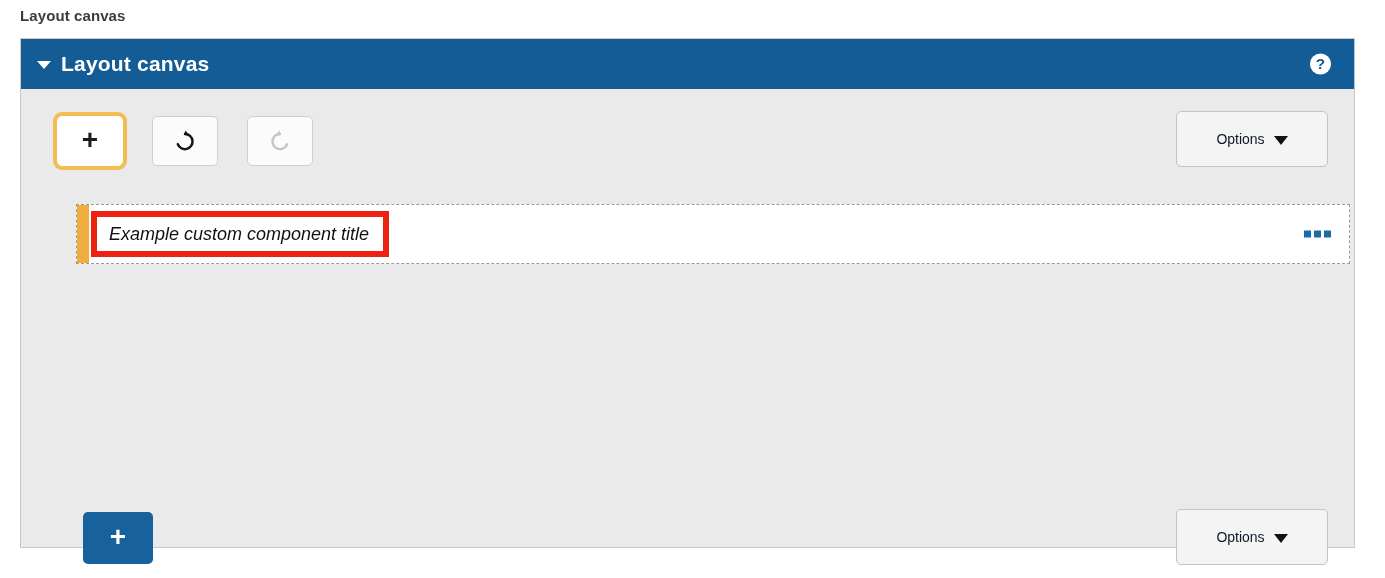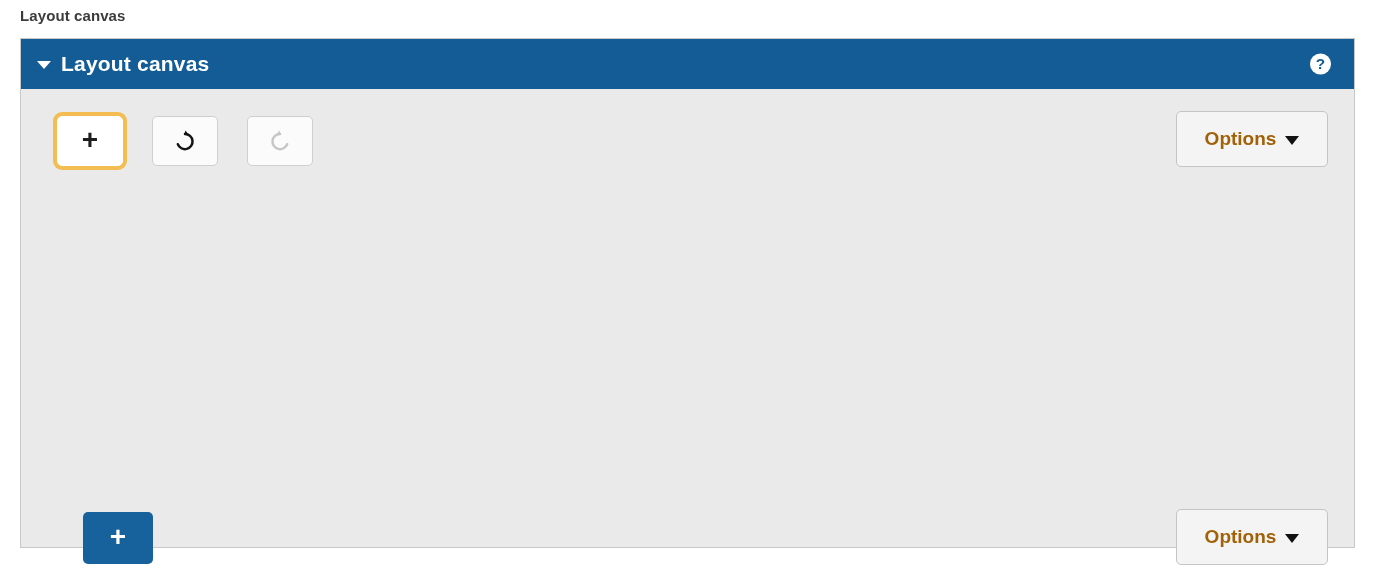--- a/index.html
+++ b/index.html
@@ -131,23 +131,23 @@
     border: 1px solid #c4c4c4;
     border-radius: 5px;
     box-sizing: border-box;
     display: flex;
     align-items: center;
     justify-content: center;
     gap: 9px;
     cursor: pointer;
   }
   .options-label {
-    font-size: 19px;
-    font-weight: bold;
-    color: #a16207;
+    font-size: 14px;
+    font-weight: normal;
+    color: #0f172a;
   }
   .caret-down {
     width: 0;
     height: 0;
     border-left: 7px solid transparent;
     border-right: 7px solid transparent;
     border-top: 9px solid #111111;
     margin-top: 3px;
   }
 
@@ -285,20 +285,33 @@
           <path d="M11.6 2.2 L12.8 6.3 L8.7 6.0 Z" fill="#c6c6c6"></path>
         </svg>
       </div>
 
       <div class="options-btn">
         <span class="options-label">Options</span>
         <span class="caret-down"></span>
       </div>
     </div>
 
+    <div class="component-row">
+      <div class="drag-handle"></div>
+      <div class="component-main">
+        <div class="highlight-box">
+          <span class="component-title">Example custom component title</span>
+        </div>
+        <div class="kebab">
+          <i></i>
+          <i></i>
+          <i></i>
+        </div>
+      </div>
+    </div>
 
     <div class="bottom-add">
       <span class="bottom-add-icon">+</span>
     </div>
 
     <div class="bottom-options">
       <span class="options-label">Options</span>
       <span class="caret-down"></span>
     </div>
 

